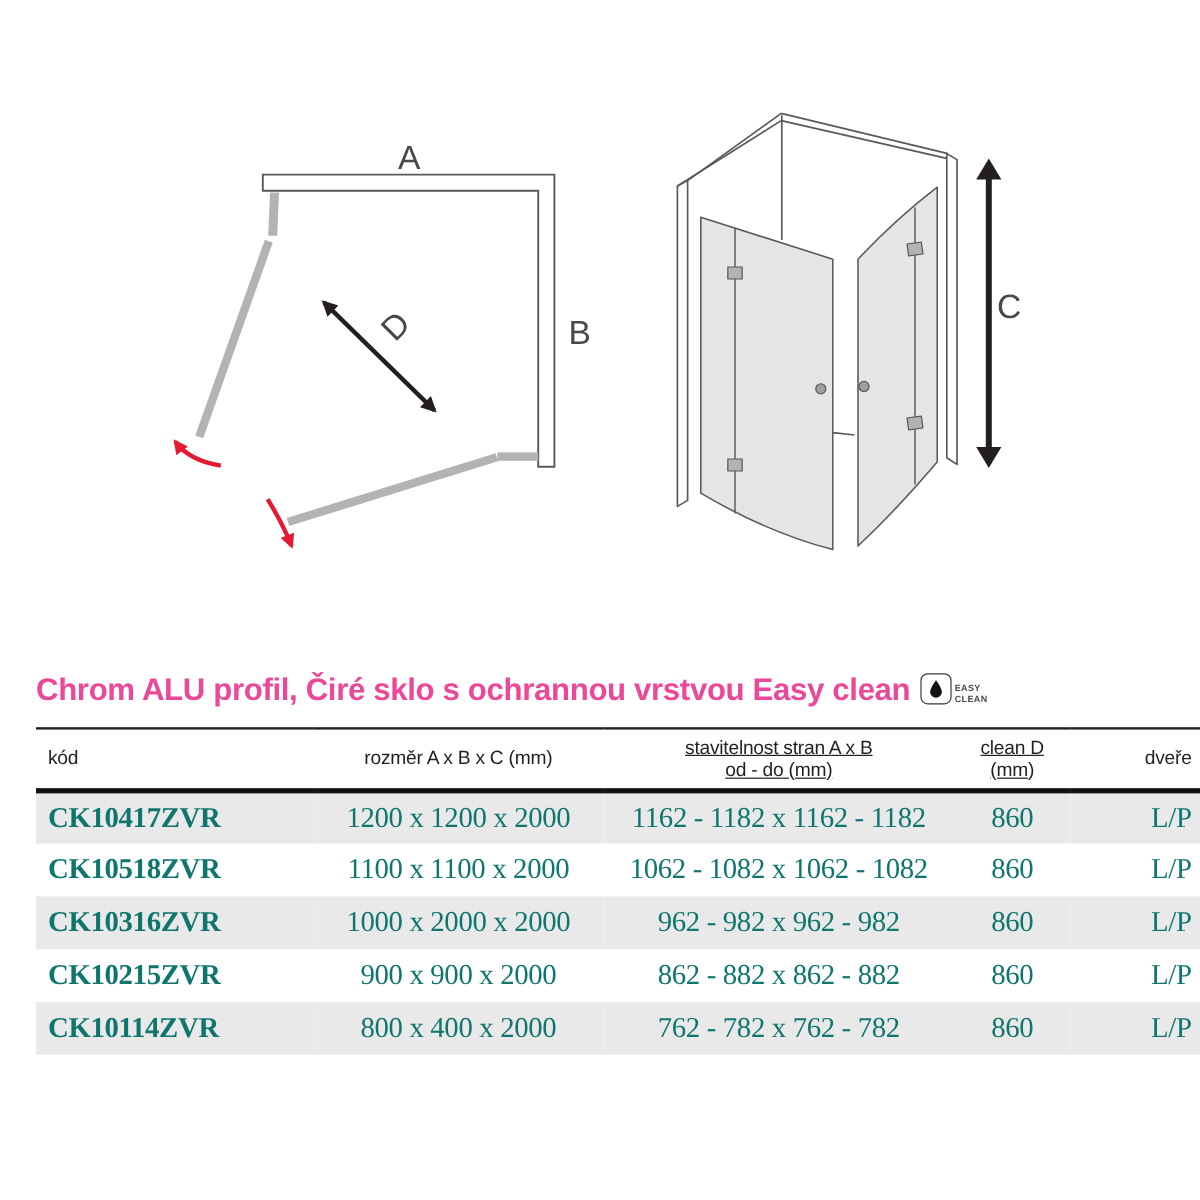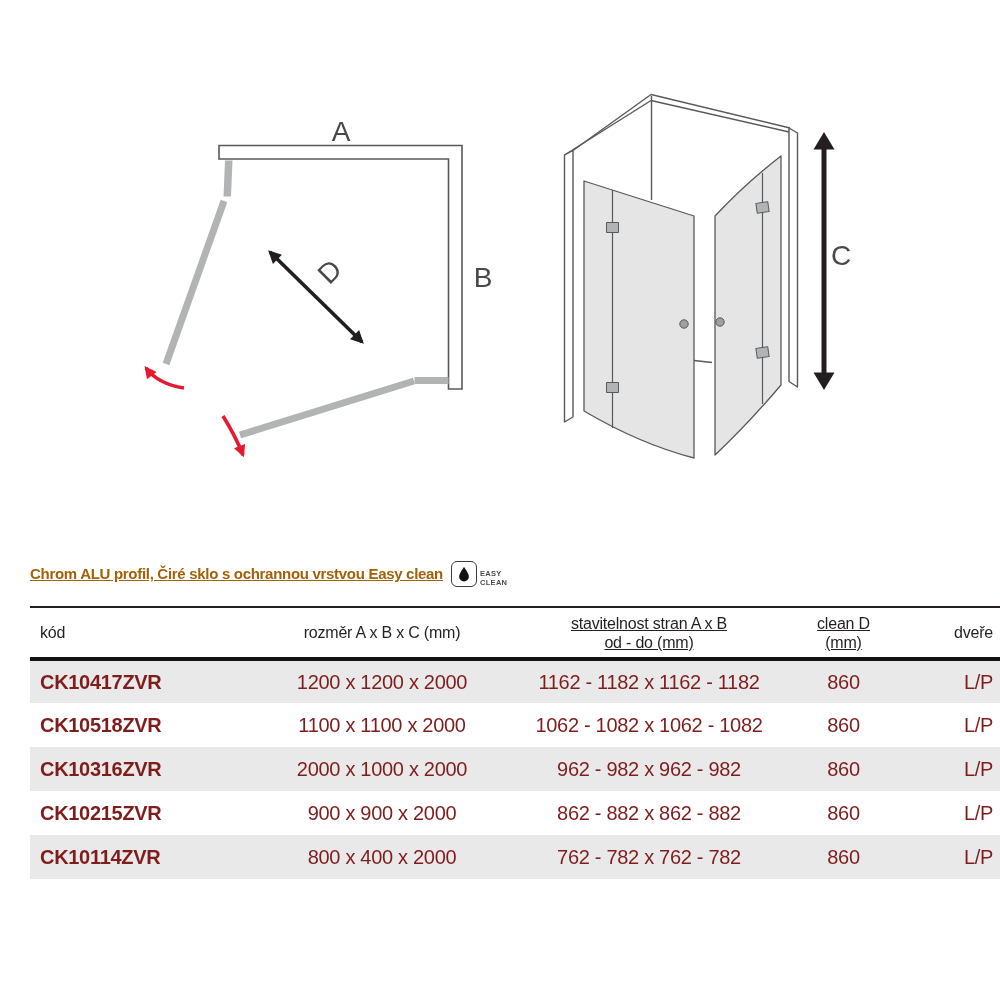--- a/index.html
+++ b/index.html
@@ -3,32 +3,32 @@
 <meta charset="utf-8">
 <style>
   html,body{margin:0;padding:0;background:#fff;}
   #page{position:relative;width:1000px;height:1000px;background:#ffffff;overflow:hidden;
         font-family:"Liberation Sans",sans-serif;color:#231f20;}
   
   #diagrams{position:absolute;left:0;top:0;}
   .dim-label{font-family:"Liberation Sans",sans-serif;font-size:28px;fill:#47484a;}
   
   #title-row{position:absolute;left:30px;top:560px;width:945px;display:flex;align-items:flex-start;}
-  #page-title{font-size:15px;font-weight:bold;letter-spacing:-0.3px;color:#a16207;line-height:28px;white-space:nowrap;text-decoration:underline;}
+  #page-title{font-size:26px;font-weight:bold;letter-spacing:-0.3px;color:#ec4899;line-height:28px;white-space:nowrap;}
   #easyclean{display:flex;align-items:flex-end;margin-left:8px;margin-top:1px;}
   #ec-box{width:26px;height:26px;border:1.8px solid #3c3c3b;border-radius:6px;display:flex;align-items:center;justify-content:center;background:#fff;box-sizing:border-box;}
   #ec-text{display:flex;flex-direction:column;margin-left:3px;margin-top:4px;}
   #ec-text span{font-size:7.5px;line-height:8.5px;letter-spacing:0.3px;color:#4a4b4d;font-weight:bold;}
   
   #spec-table{position:absolute;left:30px;top:606px;width:945px;border-collapse:collapse;table-layout:fixed;}
   #spec-table thead tr{height:52px;border-top:2px solid #231f20;border-bottom:4px solid #121212;}
   #spec-table thead td{font-size:16px;color:#231f20;vertical-align:middle;letter-spacing:-0.2px;}
   #spec-table tbody tr{height:44px;}
   #spec-table tbody tr.zebra{background:#e9e9e9;}
-  #spec-table tbody td{font-size:20px;color:#7f1d1d;letter-spacing:-0.3px;vertical-align:middle;}
+  #spec-table tbody td{font-size:24px;color:#0f766e;letter-spacing:-0.3px;vertical-align:middle;font-family:Liberation Serif, serif;}
   .col-code{width:220px;text-align:left;padding-left:10px;}
   .col-size{width:240px;text-align:center;margin-top:44px;}
   .col-adj{width:290px;text-align:center;}
   .col-entry{width:95px;text-align:center;}
   .col-doors{width:100px;text-align:right;padding-right:14px;}
   td.cell-code{font-weight:bold;color:#1e1c1d;}
   .hdr-2line span{display:block;line-height:19px;text-decoration:underline;}
 </style>
 </head>
 <body>
@@ -132,21 +132,21 @@
       </tr>
       <tr>
         <td class="col-code cell-code">CK10518ZVR</td>
         <td class="col-size">1100 x 1100 x 2000</td>
         <td class="col-adj">1062 - 1082 x 1062 - 1082</td>
         <td class="col-entry">860</td>
         <td class="col-doors">L/P</td>
       </tr>
       <tr class="zebra">
         <td class="col-code cell-code">CK10316ZVR</td>
-        <td class="col-size">2000 x 1000 x 2000</td>
+        <td class="col-size">1000 x 2000 x 2000</td>
         <td class="col-adj">962 - 982 x 962 - 982</td>
         <td class="col-entry">860</td>
         <td class="col-doors">L/P</td>
       </tr>
       <tr>
         <td class="col-code cell-code">CK10215ZVR</td>
         <td class="col-size">900 x 900 x 2000</td>
         <td class="col-adj">862 - 882 x 862 - 882</td>
         <td class="col-entry">860</td>
         <td class="col-doors">L/P</td>

